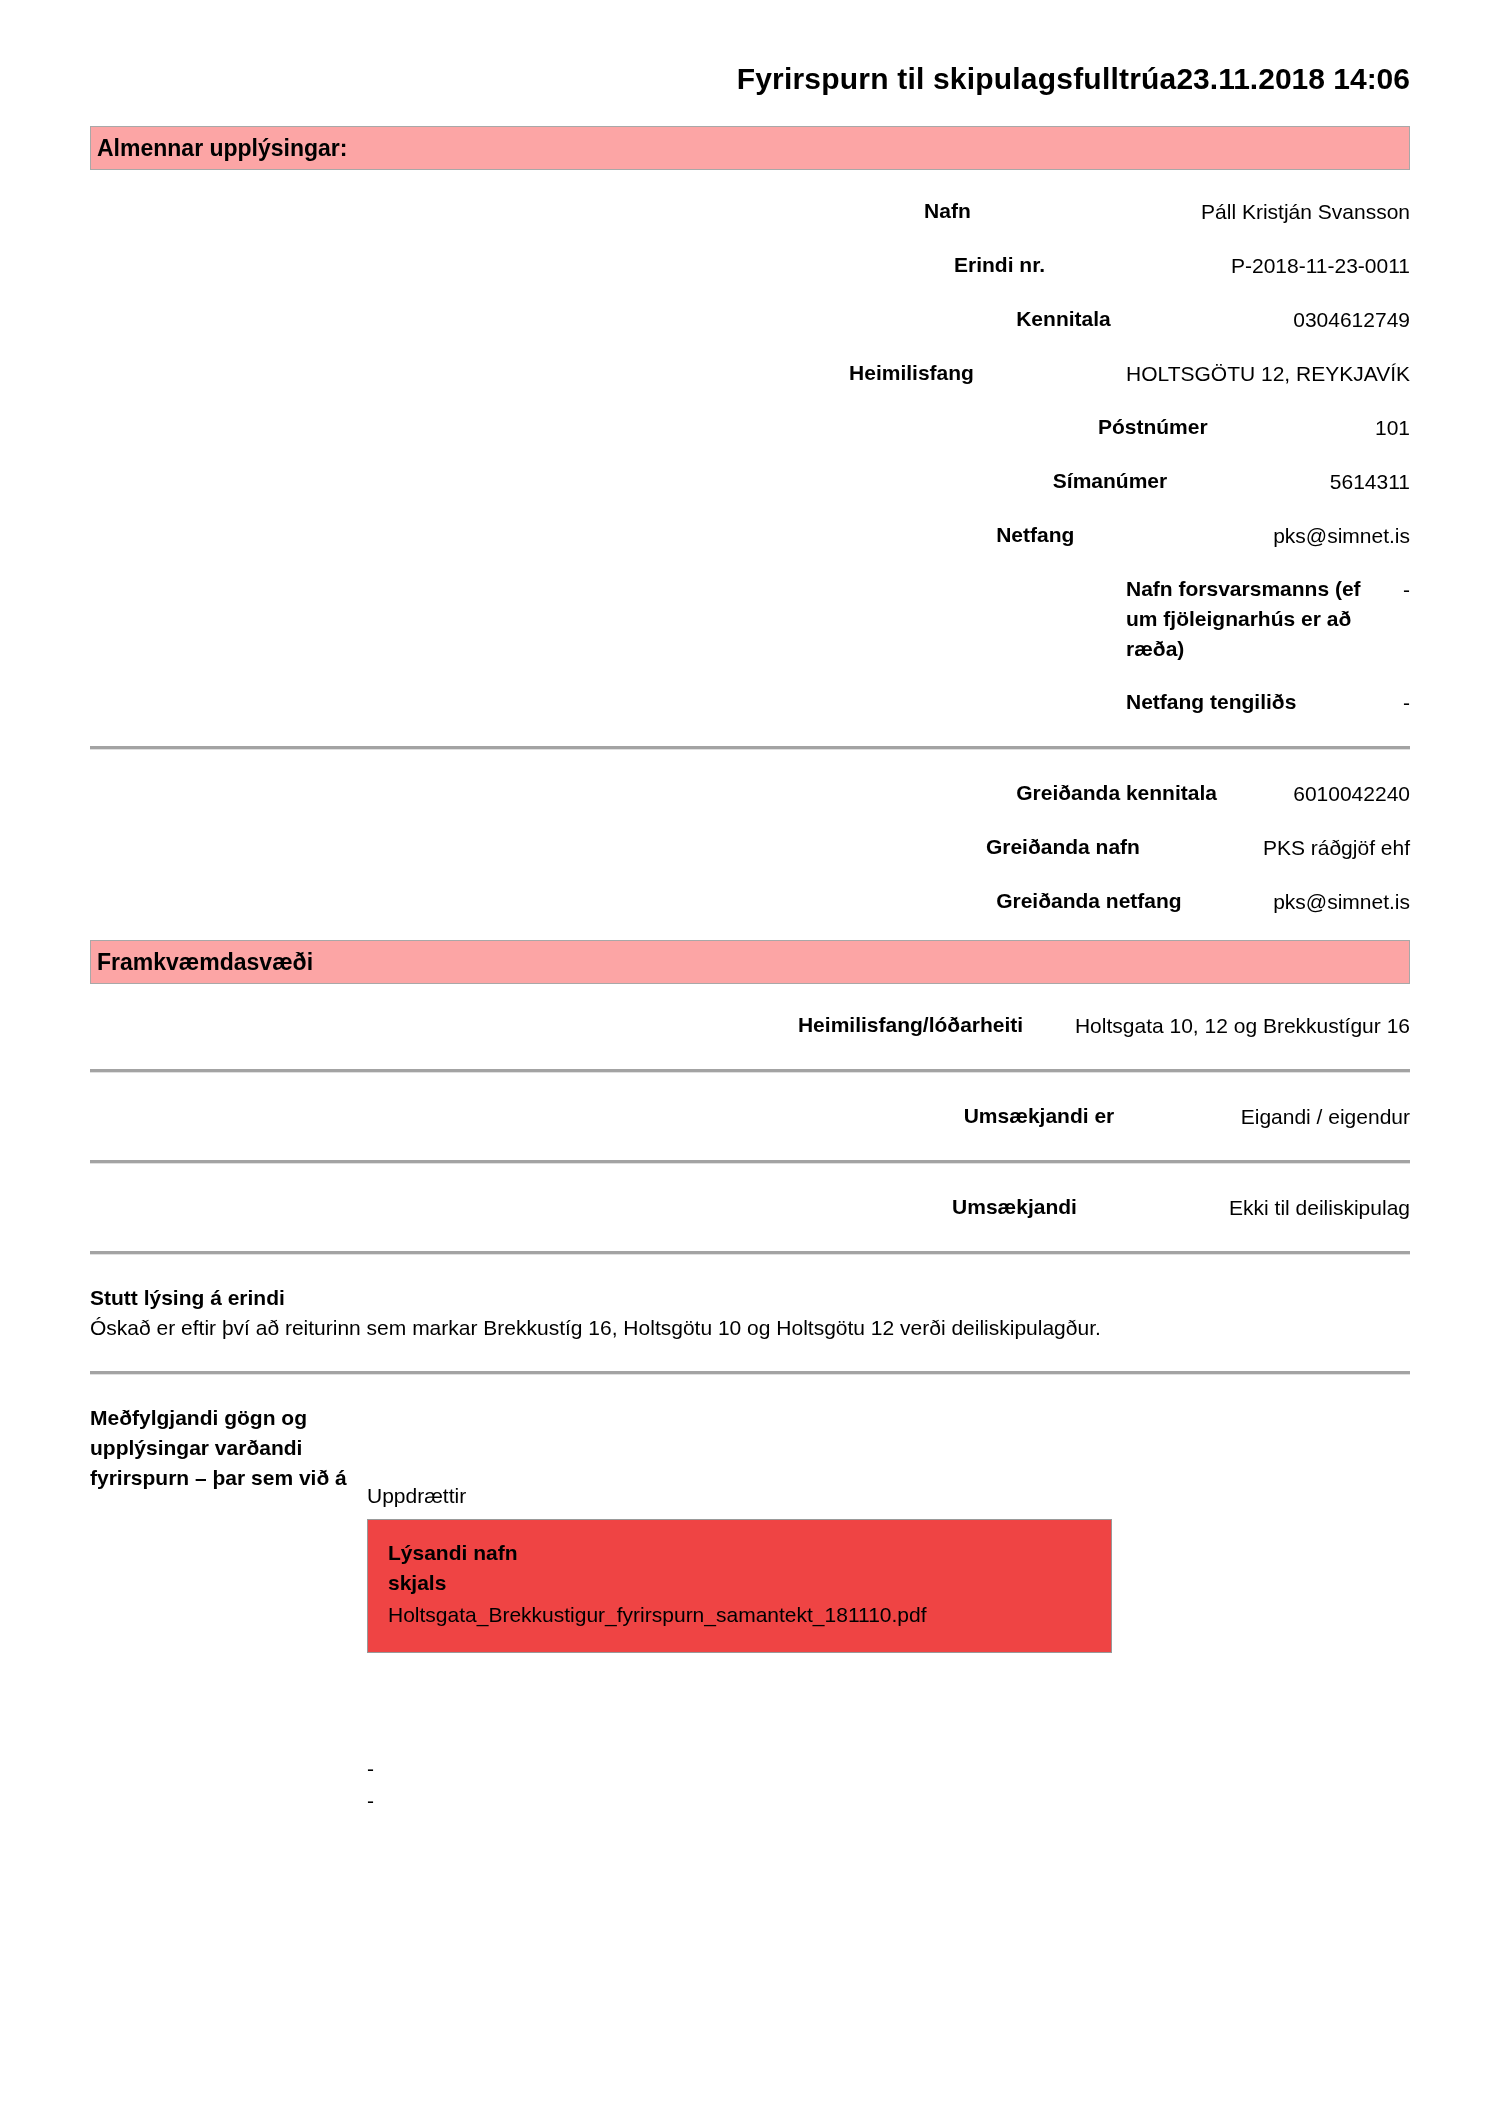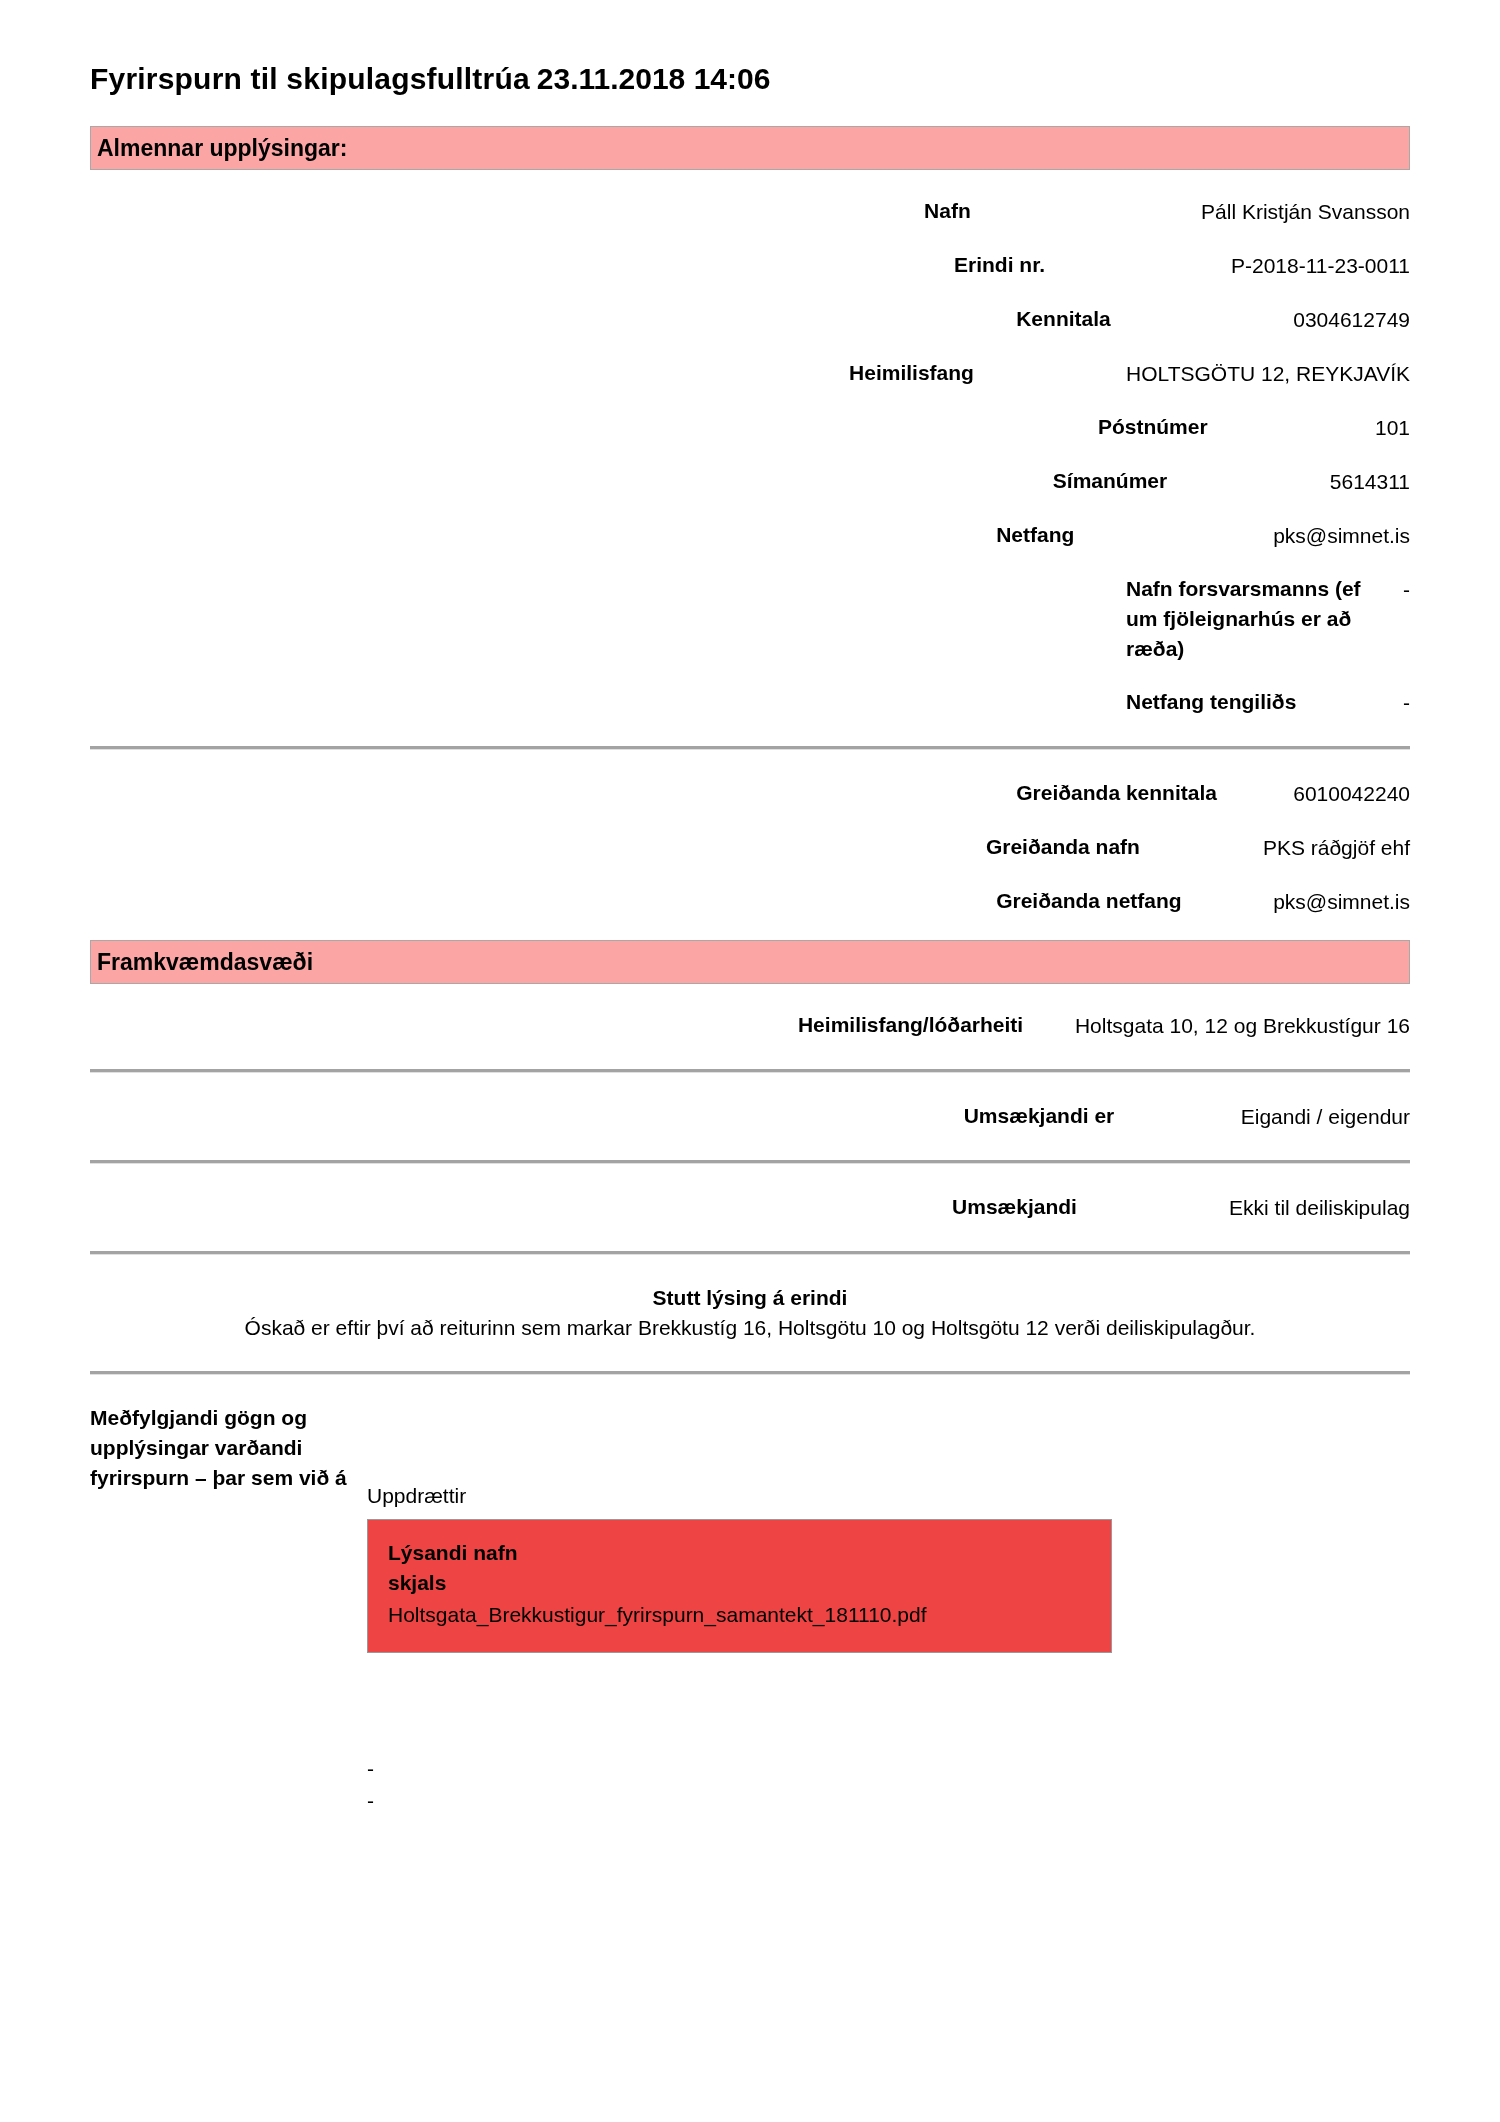--- a/index.html
+++ b/index.html
@@ -14,23 +14,22 @@
     color: #000000;
   }
   .page {
     box-sizing: border-box;
     width: 1500px;
     min-height: 2122px;
     padding: 62px 90px 60px 90px;
   }
   .header-row {
     display: flex;
-    justify-content: flex-start;
+    justify-content: flex-end;
     align-items: baseline;
-    gap: 7px;
   }
   .page-title {
     font-size: 30px;
     font-weight: bold;
     letter-spacing: 0.2px;
   }
   .timestamp {
     font-size: 30px;
     font-weight: bold;
   }
@@ -68,21 +67,20 @@
   }
   .divider {
     height: 3px;
     background: #a3a3a3;
     border-bottom: 1px solid #e0e0e0;
     margin: 28px 0 28px 0;
   }
   .desc-block {
     margin-top: 22px;
     margin-bottom: 10px;
-    text-align: center;
   }
   .desc-label {
     font-weight: bold;
     font-size: 21px;
     line-height: 30px;
   }
   .desc-text {
     font-size: 21px;
     line-height: 30px;
   }

